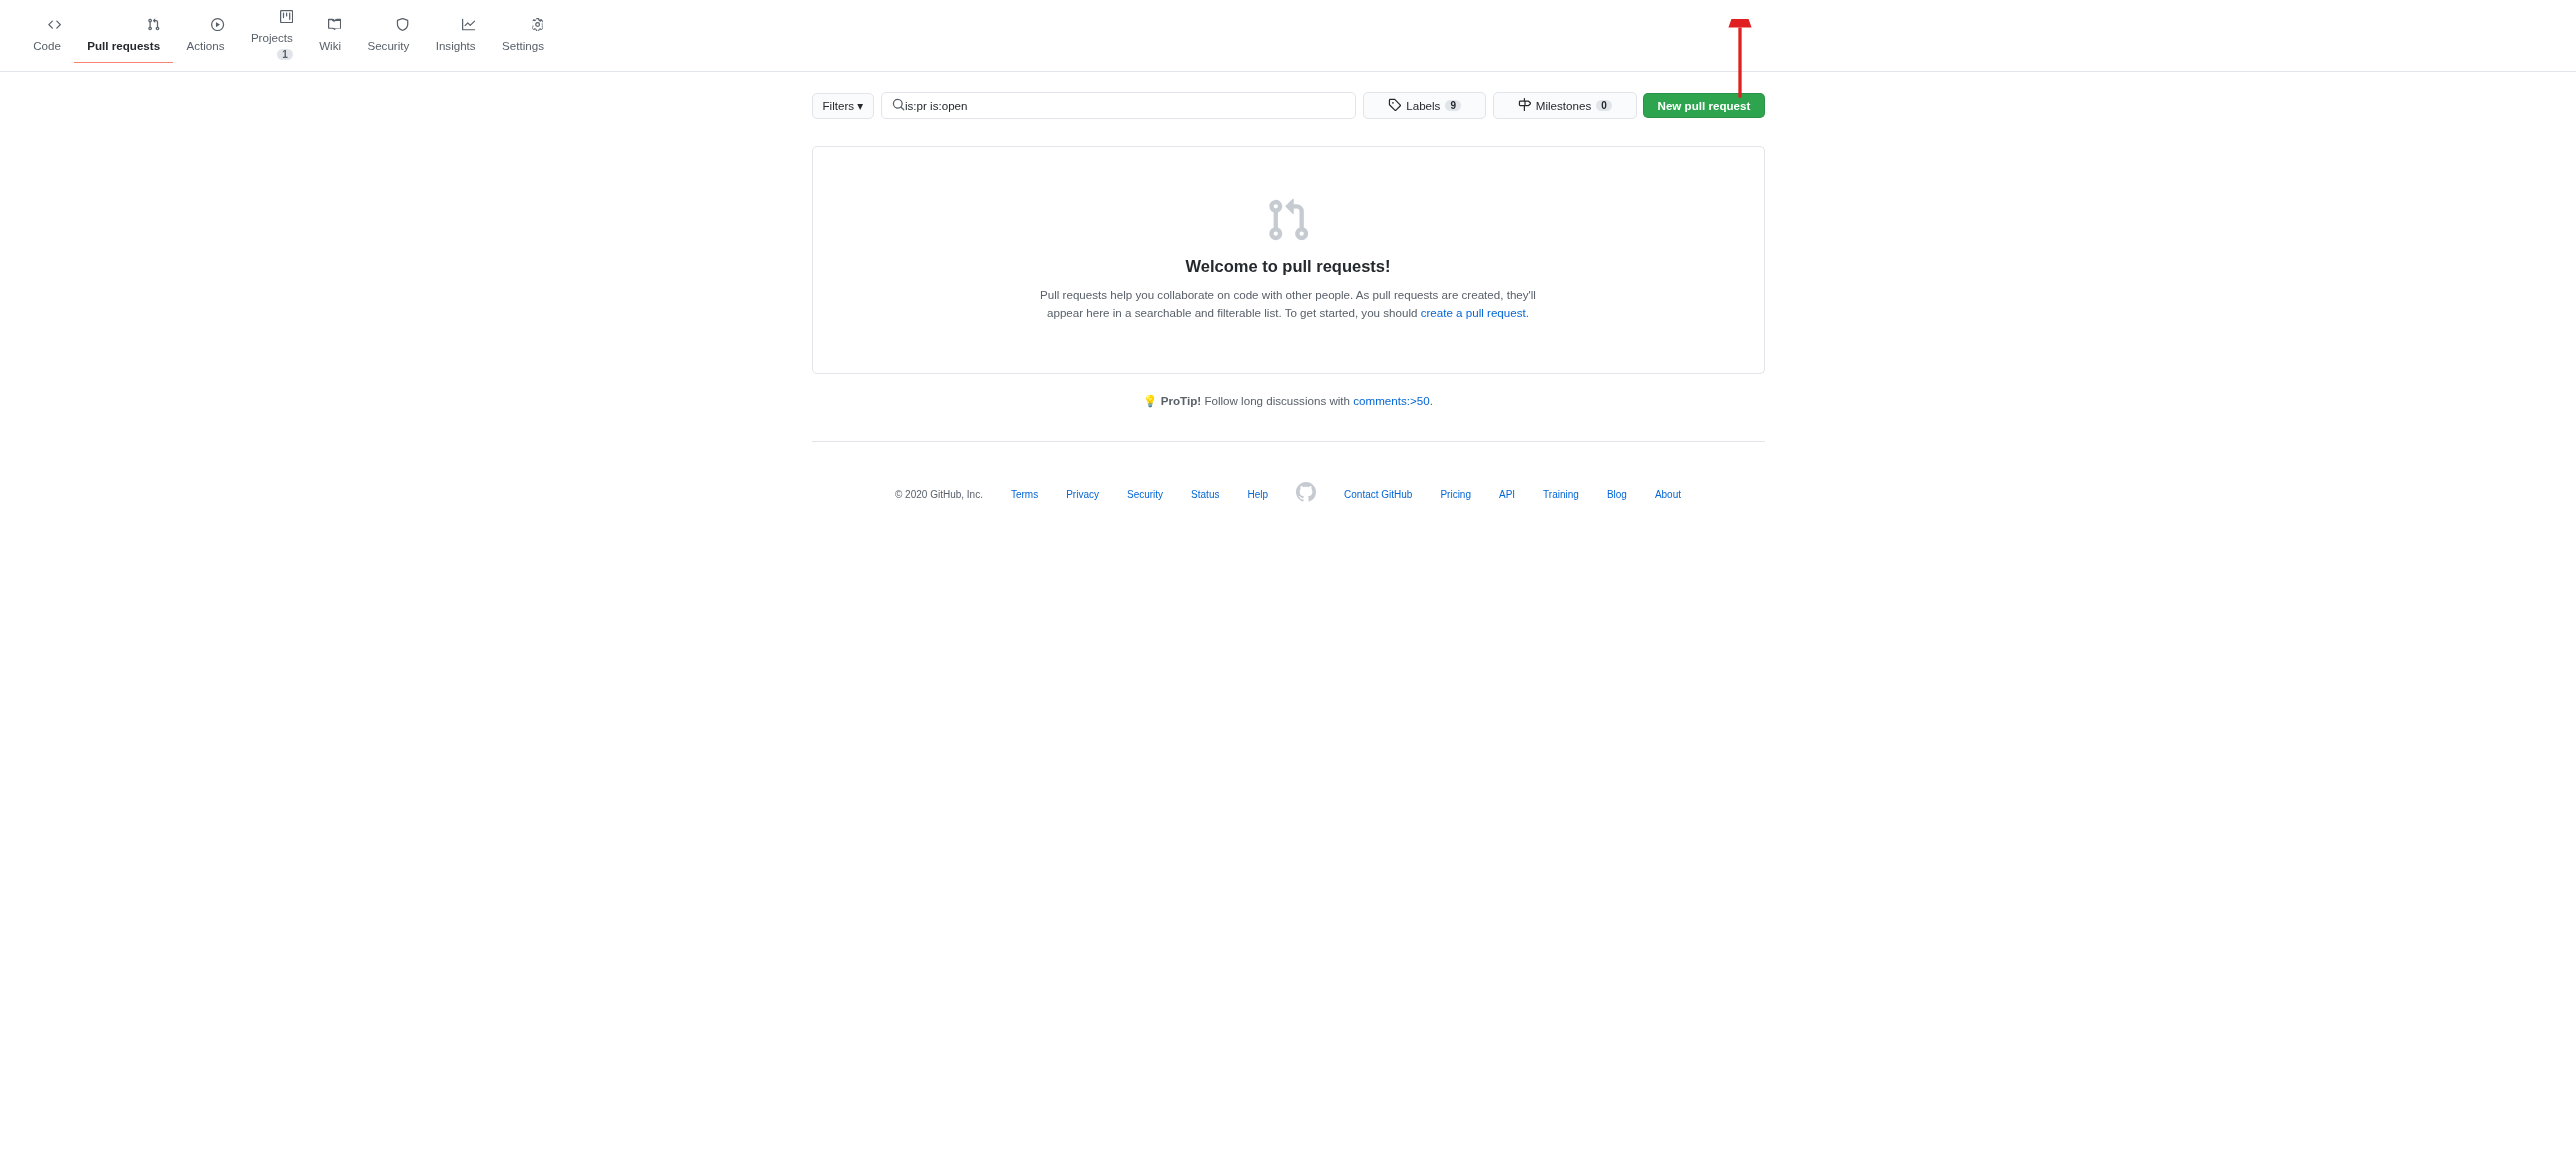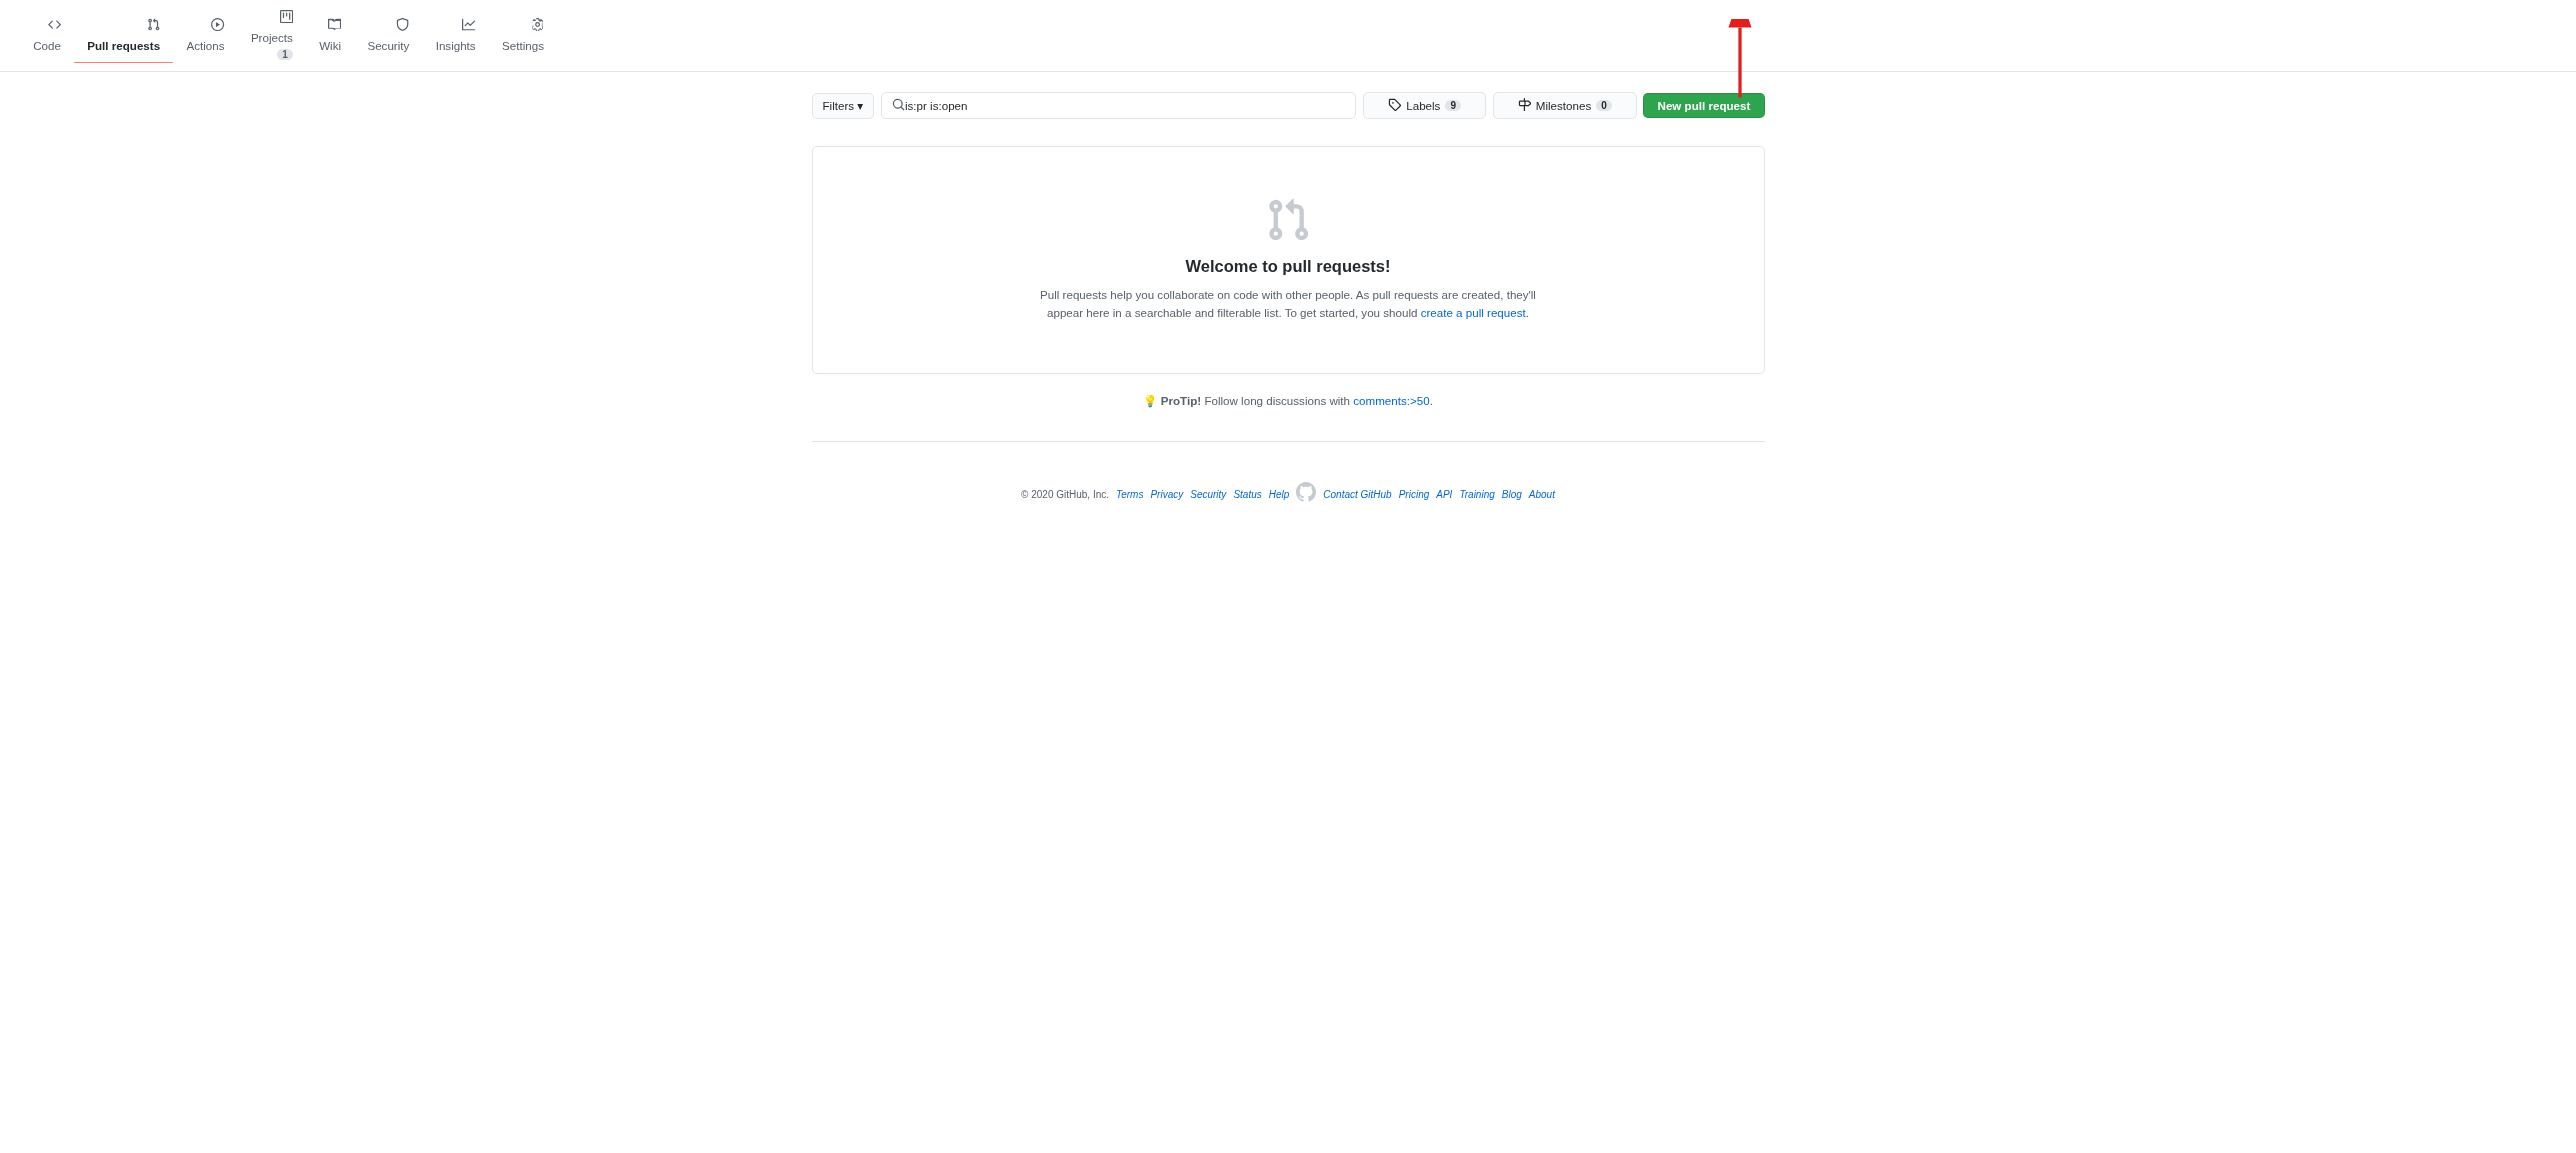--- a/index.html
+++ b/index.html
@@ -170,29 +170,28 @@
       border-top: 0.8px solid #e1e4e8;
       margin: 33px 0 0;
     }
 
     
     .site-footer {
       display: flex;
       align-items: center;
       justify-content: center;
       flex-wrap: wrap;
-      gap: 7px;
+      gap: 28px;
       padding: 20px;
       font-size: 10px;
       color: #586069;
     }
     .site-footer a {
       color: #0366d6;
       text-decoration: none;
-      font-style: italic;
     }
     .footer-copyright { color: #586069; }
     .footer-logo {
       font-size: 20px;
       color: #c6cbd1;
     }
 
     
     .pr-svg {
       display: block;

